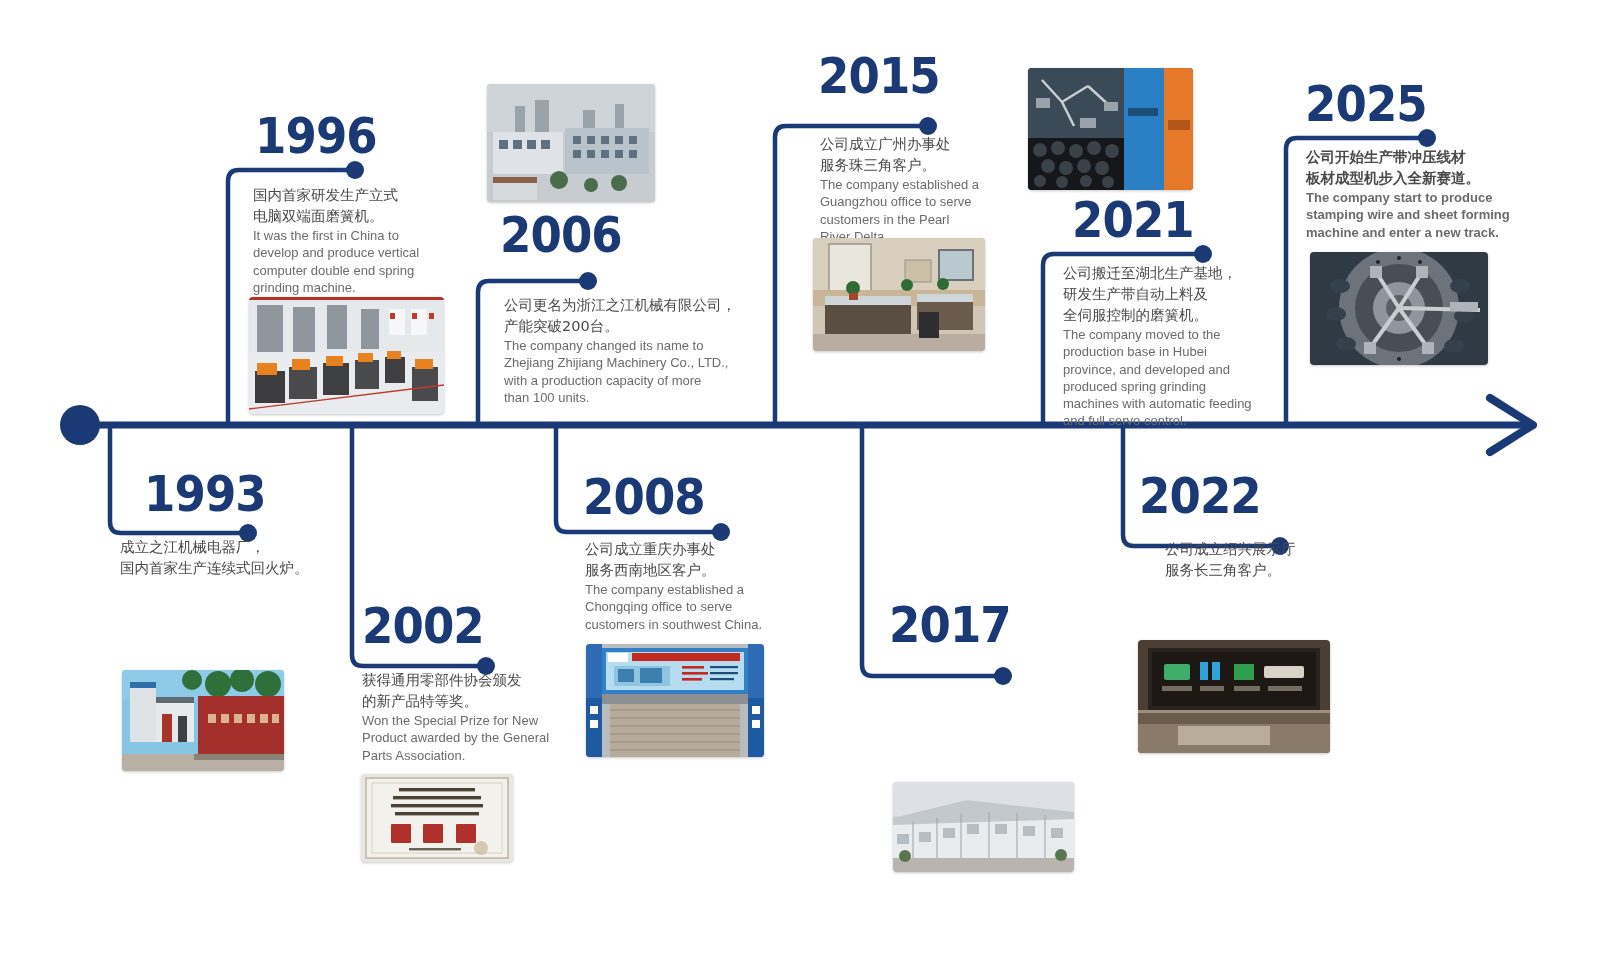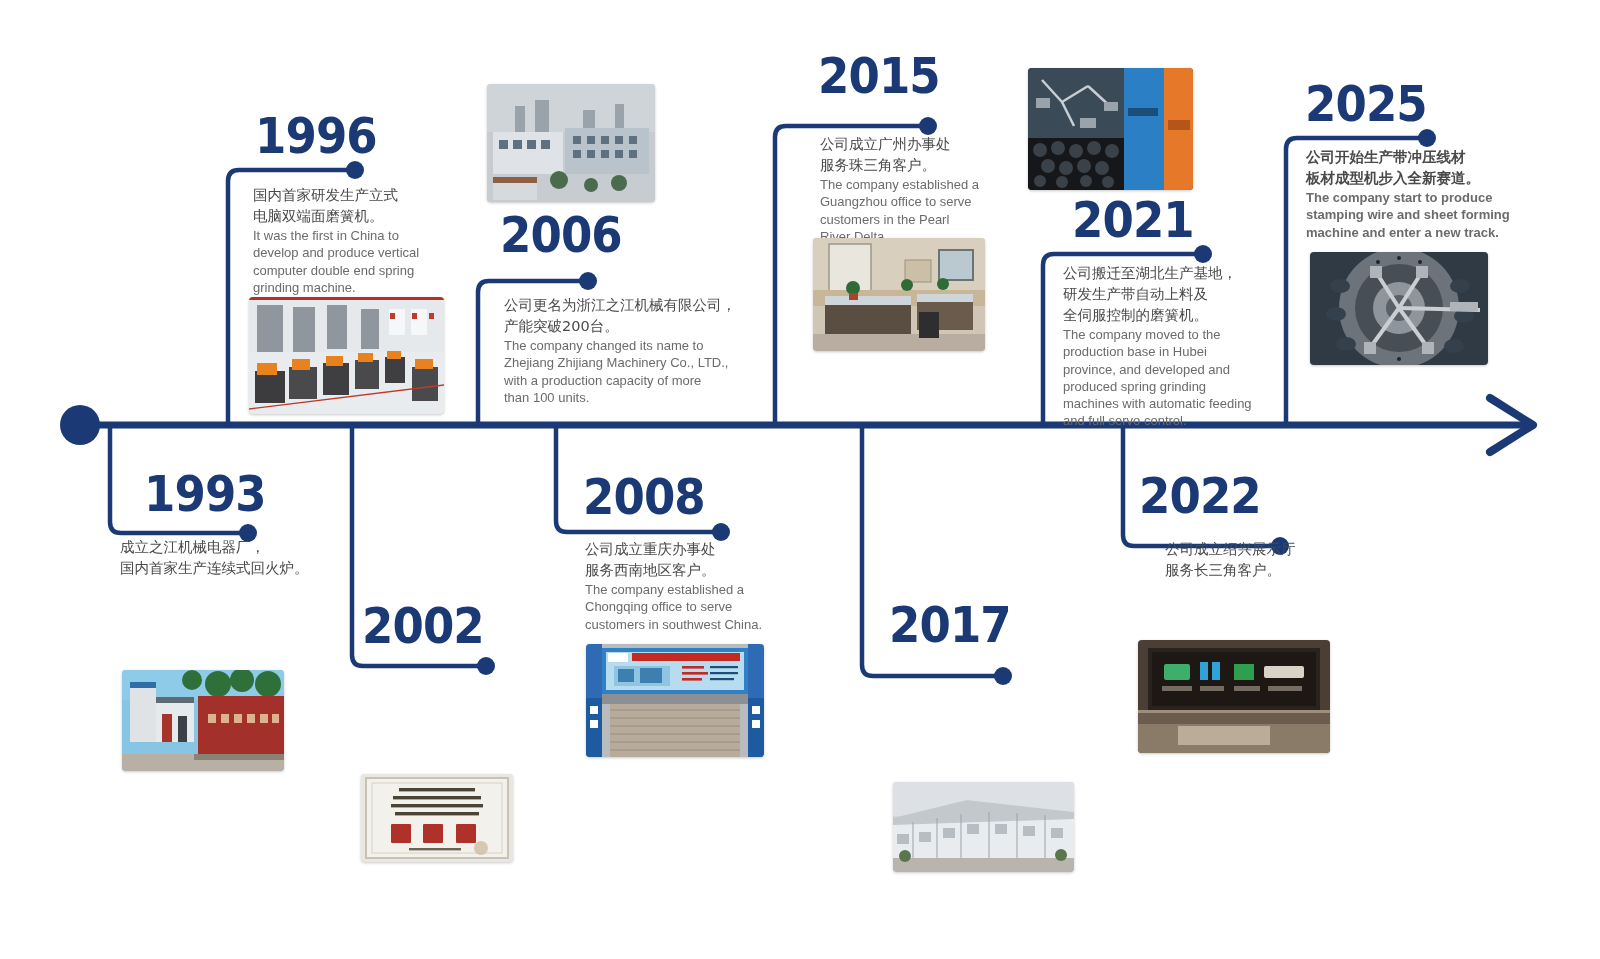--- a/index.html
+++ b/index.html
@@ -353,20 +353,27 @@
         <rect x="125" y="44" width="8" height="9"></rect>
           <rect x="138" y="44" width="8" height="9"></rect>
           <rect x="150" y="44" width="7" height="9"></rect>
       </g>
       <rect x="0" y="84" width="162" height="17" fill="#b8b0a4"></rect>
       <rect x="72" y="84" width="90" height="6" fill="#8a8275"></rect>
     </svg>
   </div>
 
   <div class="year" style="left:362px; top:602px;">2002</div>
+  <div class="block" style="left:362px; top:670px; width:215px;">
+    <div class="cn">获得通用零部件协会颁发
+的新产品特等奖。</div>
+    <div class="en">Won the Special Prize for New
+Product awarded by the General
+Parts Association.</div>
+  </div>
   <div class="photo" style="left:361px; top:774px; width:152px; height:88px;">
     <svg viewBox="0 0 152 88" preserveAspectRatio="none">
       <rect width="152" height="88" fill="#e9e7e2"></rect>
       <rect x="5" y="4" width="142" height="80" fill="#f3f1ec" stroke="#c9c2b4" stroke-width="2"></rect>
       <rect x="11" y="9" width="130" height="70" fill="none" stroke="#d8d2c4" stroke-width="1"></rect>
       <g fill="#4a4336">
         <rect x="38" y="14" width="76" height="3.4"></rect>
         <rect x="32" y="22" width="88" height="3.4"></rect>
         <rect x="30" y="30" width="92" height="3.4"></rect>
         <rect x="34" y="38" width="84" height="3.4"></rect>

